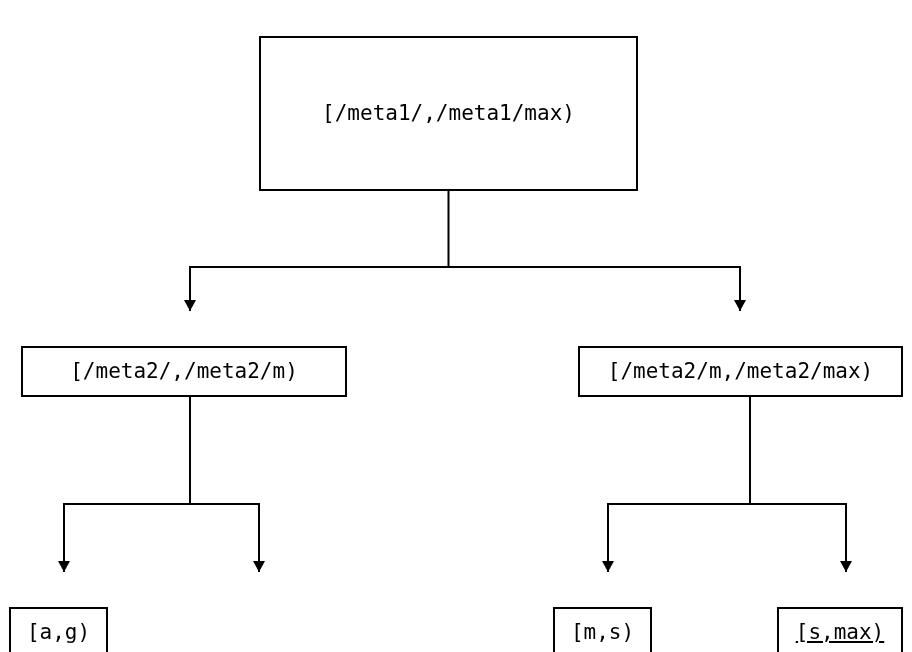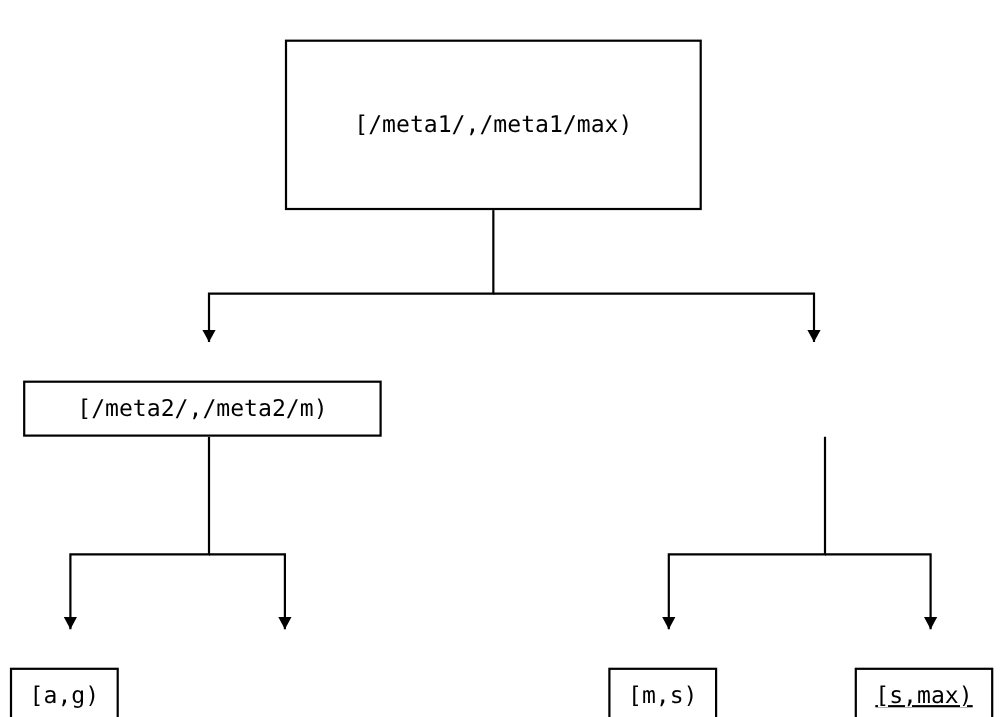--- a/index.html
+++ b/index.html
@@ -136,20 +136,23 @@
   </svg>
 
   <div class="node-box" id="node-root">
     <span class="node-label">[/meta1/,/meta1/max)</span>
   </div>
 
   <div class="node-box" id="node-meta2-low">
     <span class="node-label">[/meta2/,/meta2/m)</span>
   </div>
 
+  <div class="node-box" id="node-meta2-high">
+    <span class="node-label">[/meta2/m,/meta2/max)</span>
+  </div>
 
   <div class="node-box" id="node-leaf-ag">
     <span class="node-label">[a,g)</span>
   </div>
 
 
   <div class="node-box" id="node-leaf-ms">
     <span class="node-label">[m,s)</span>
   </div>
 

